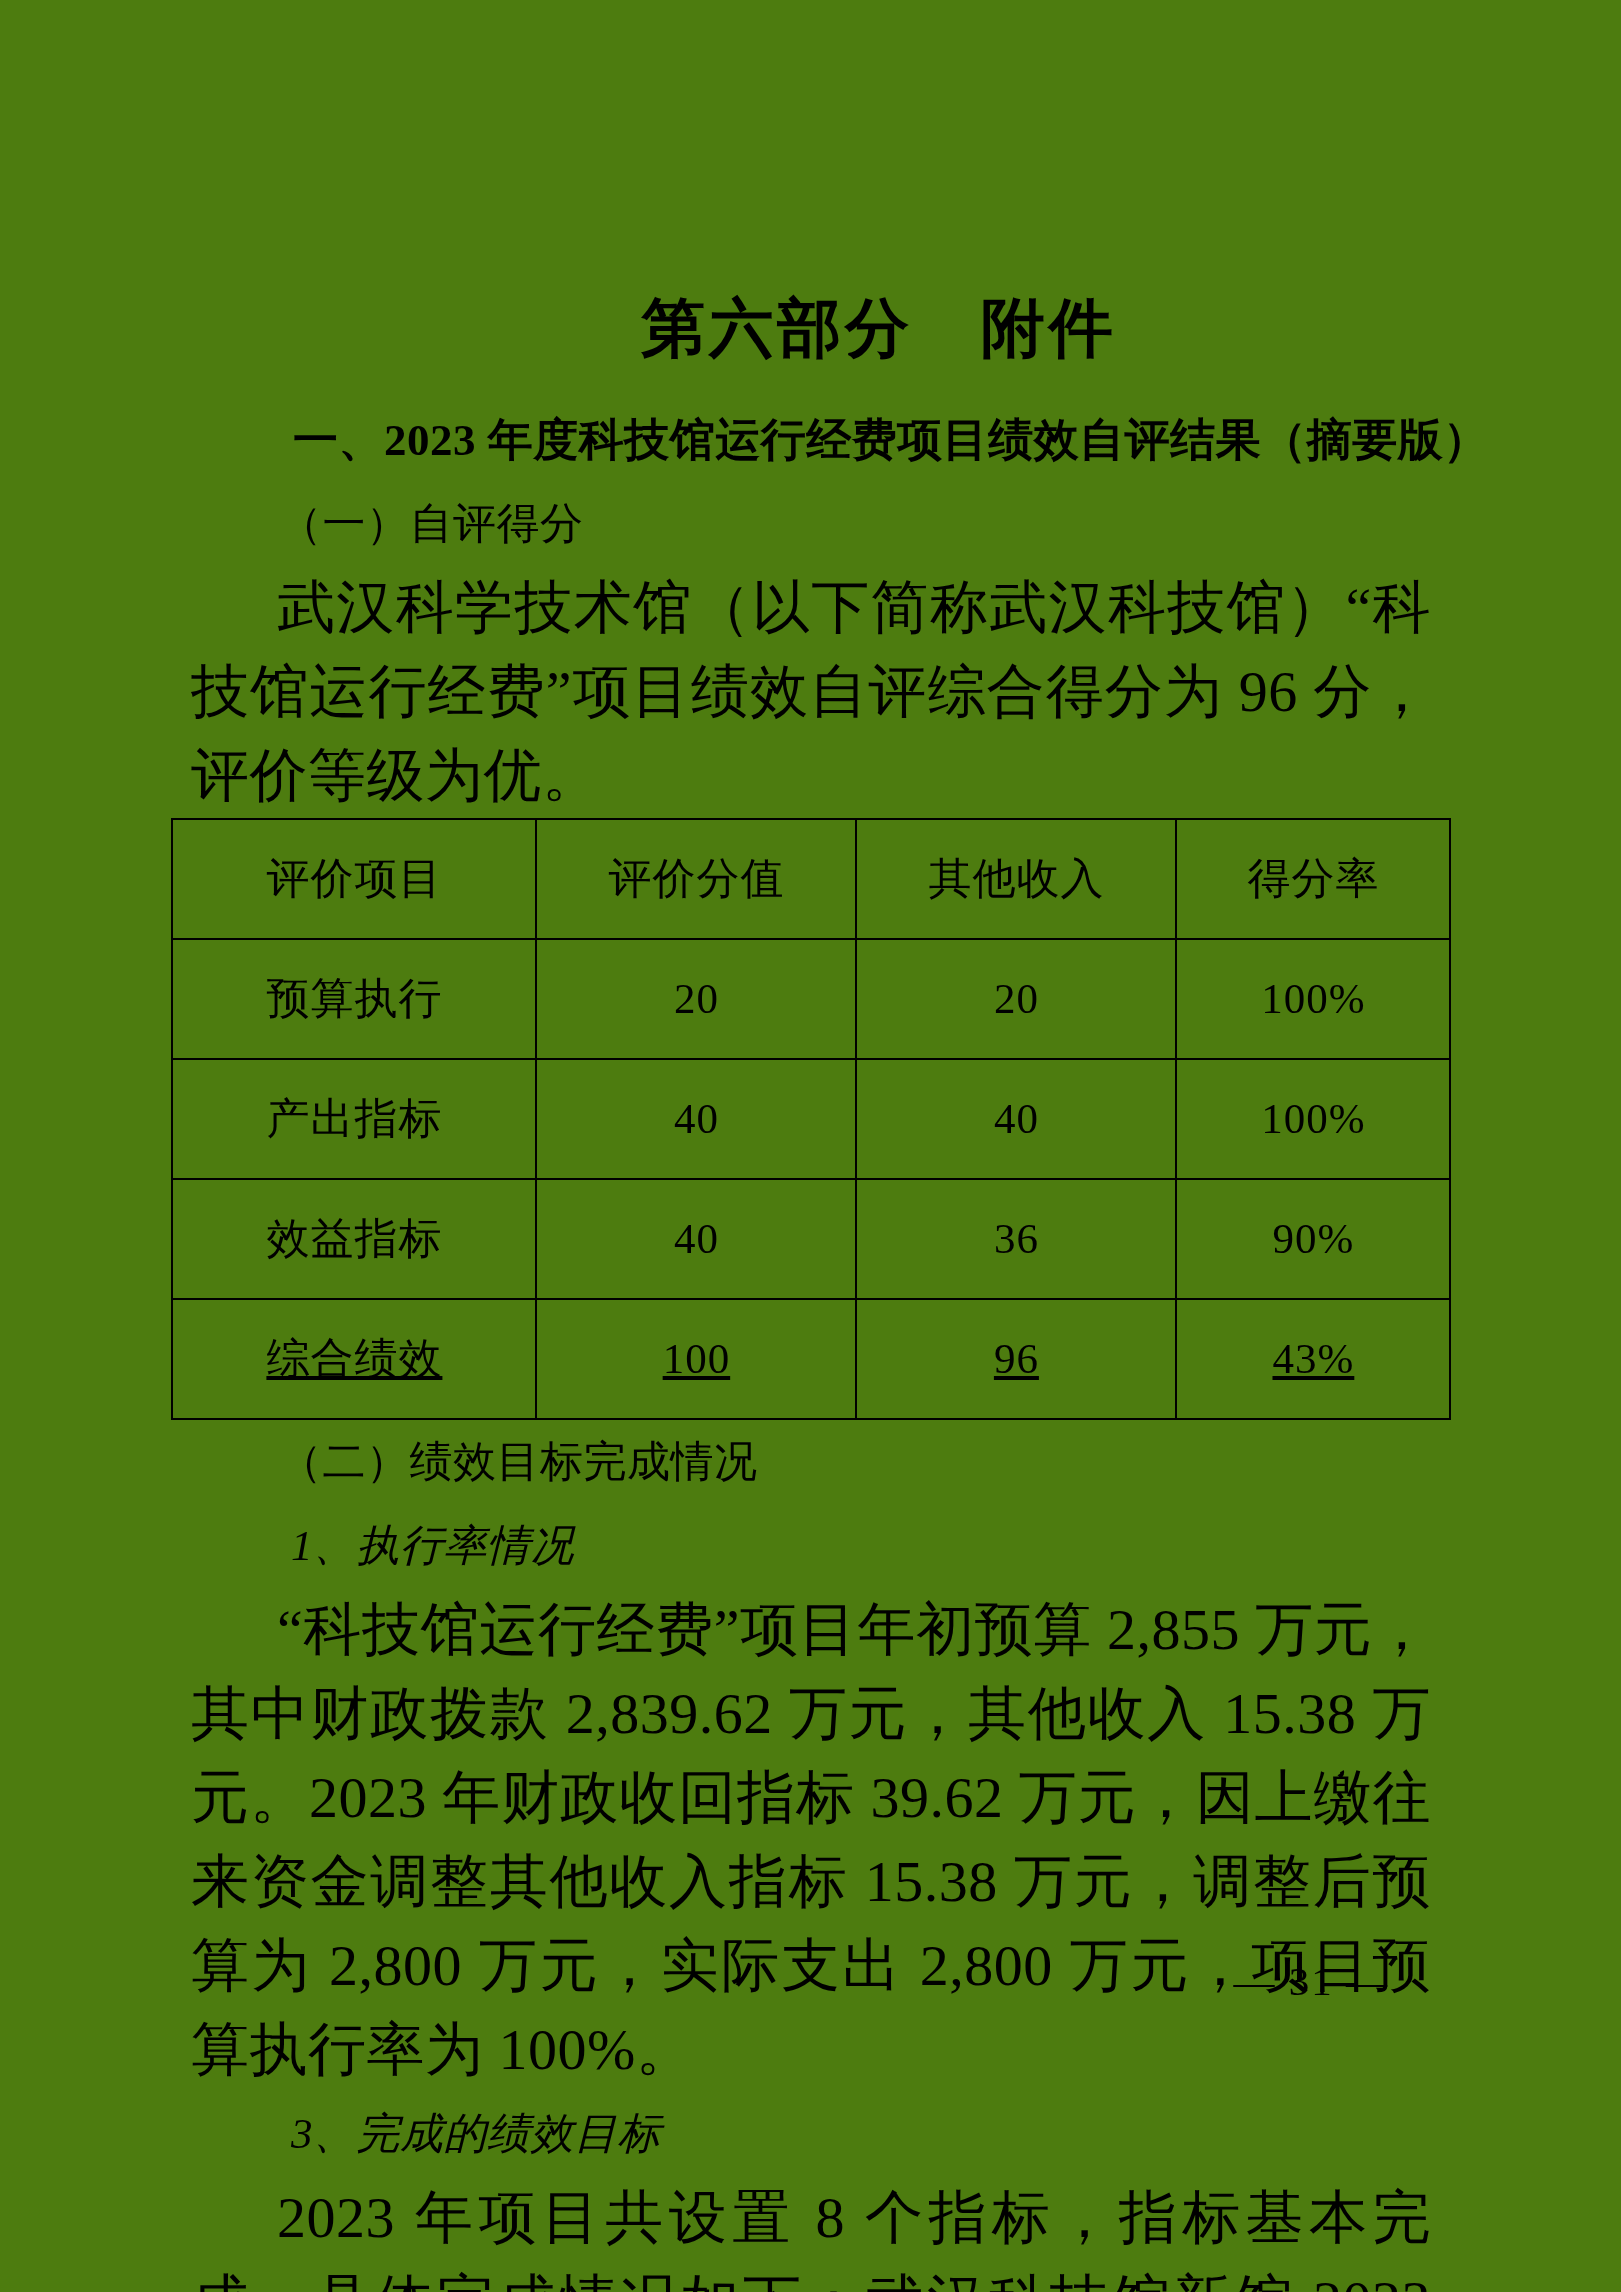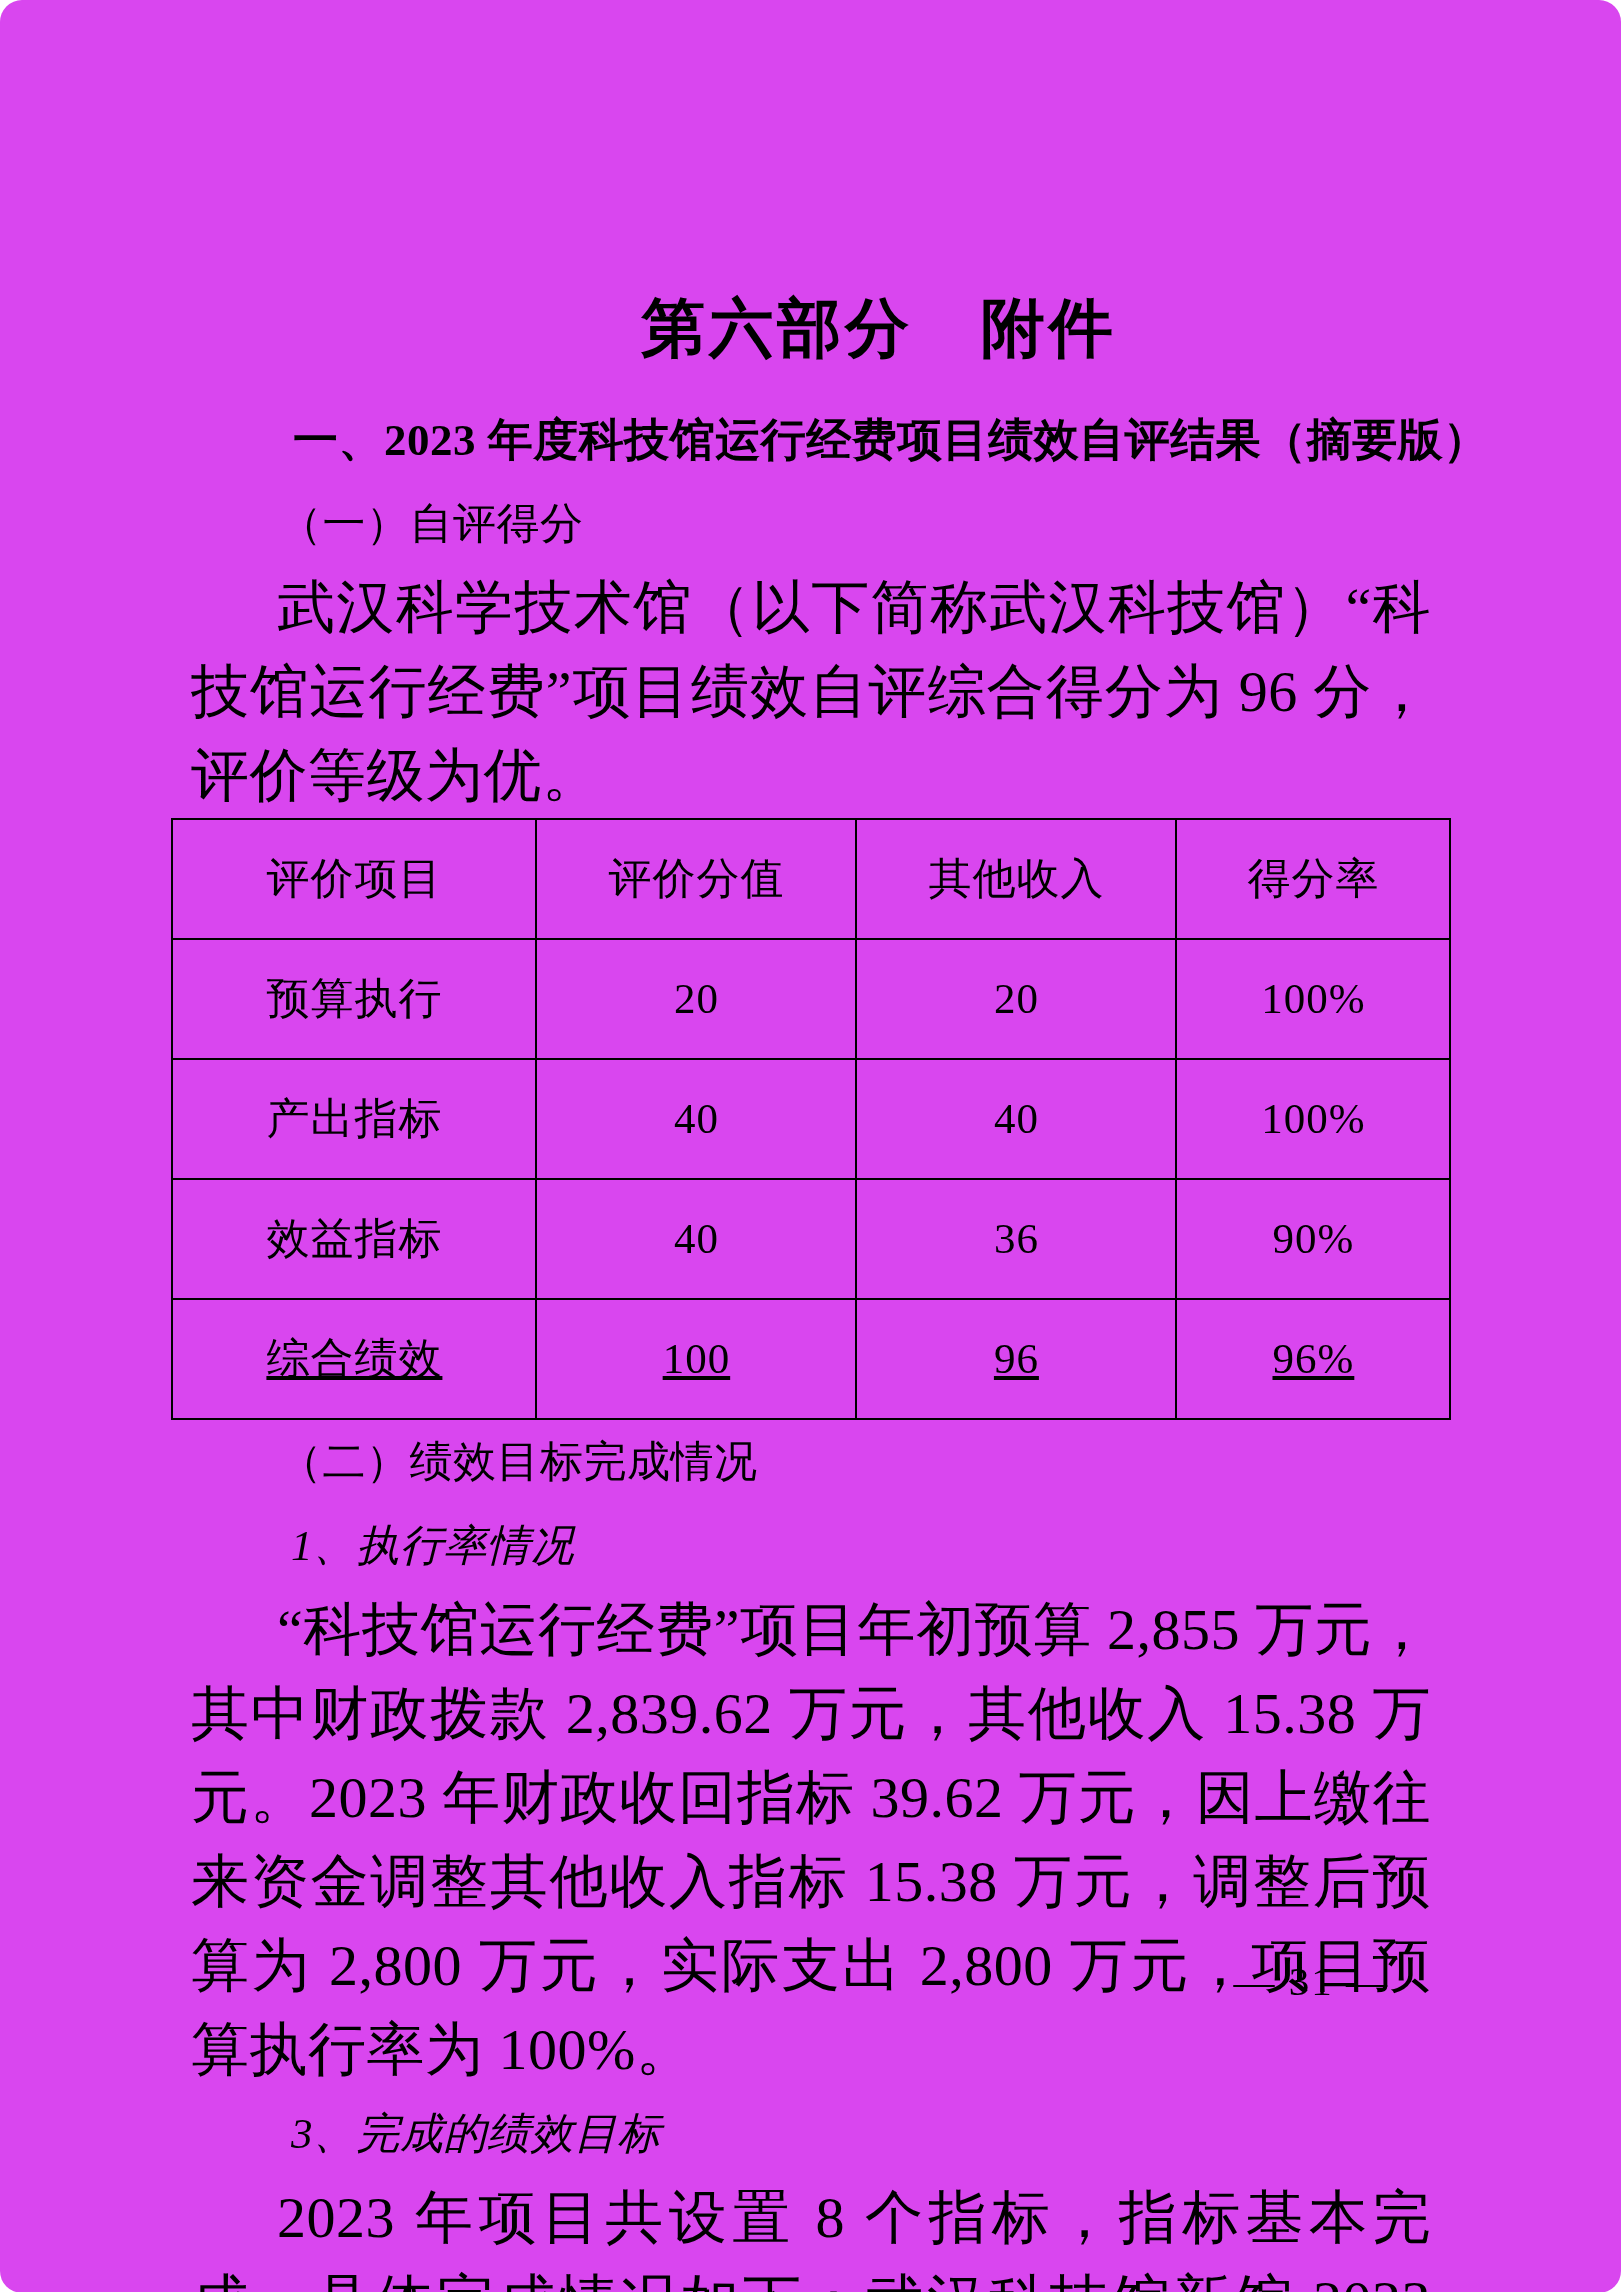--- a/index.html
+++ b/index.html
@@ -13,22 +13,21 @@
     position: relative;
     color: #000;
     font-family: "Liberation Serif", "DejaVu Serif", serif;
     overflow: hidden;
   }
   .page {
     position: absolute;
     inset: 0;
     padding: 0 190px 0 191px;
     box-sizing: border-box;
-    background: #d946ef;
-    border-radius: 22px;
+    background: #4d7c0f;
   }
   .doc-title {
     margin: 286px 0 0 136px;
     font-size: 64px;
     line-height: 86px;
     font-weight: bold;
     text-align: center;
     letter-spacing: 3.9px;
     white-space: nowrap;
   }
@@ -152,21 +151,21 @@
       <tr>
         <td>效益指标</td>
         <td>40</td>
         <td>36</td>
         <td>90%</td>
       </tr>
       <tr>
         <td>综合绩效</td>
         <td>100</td>
         <td>96</td>
-        <td>96%</td>
+        <td>43%</td>
       </tr>
     </tbody>
   </table>
 
   <p class="sub-heading">（二）绩效目标完成情况</p>
 
   <p class="num-heading">1、执行率情况</p>
 
   <p class="body-para">“科技馆运行经费”项目年初预算 2,855 万元，其中财政拨款 2,839.62 万元，其他收入 15.38 万元。2023 年财政收回指标 39.62 万元，因上缴往来资金调整其他收入指标 15.38 万元，调整后预算为 2,800 万元，实际支出 2,800 万元，项目预算执行率为 100%。</p>
 

